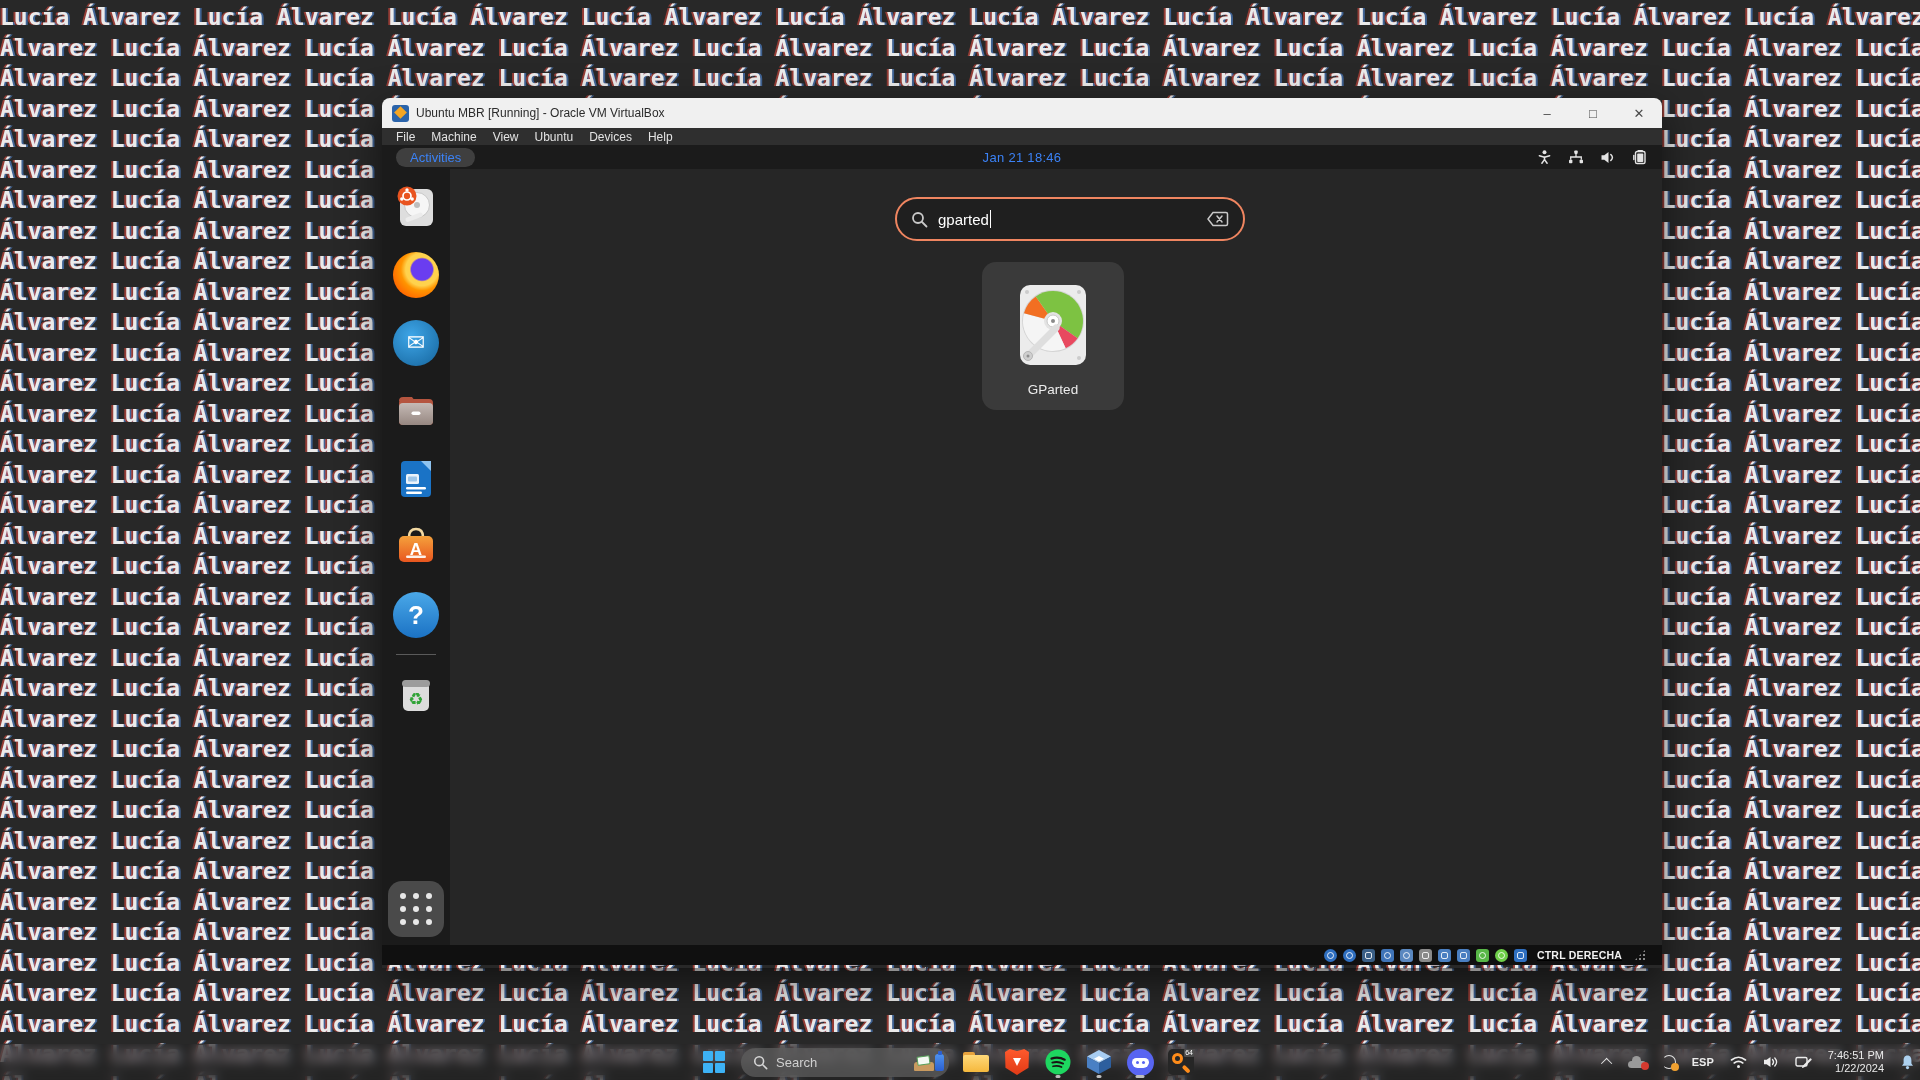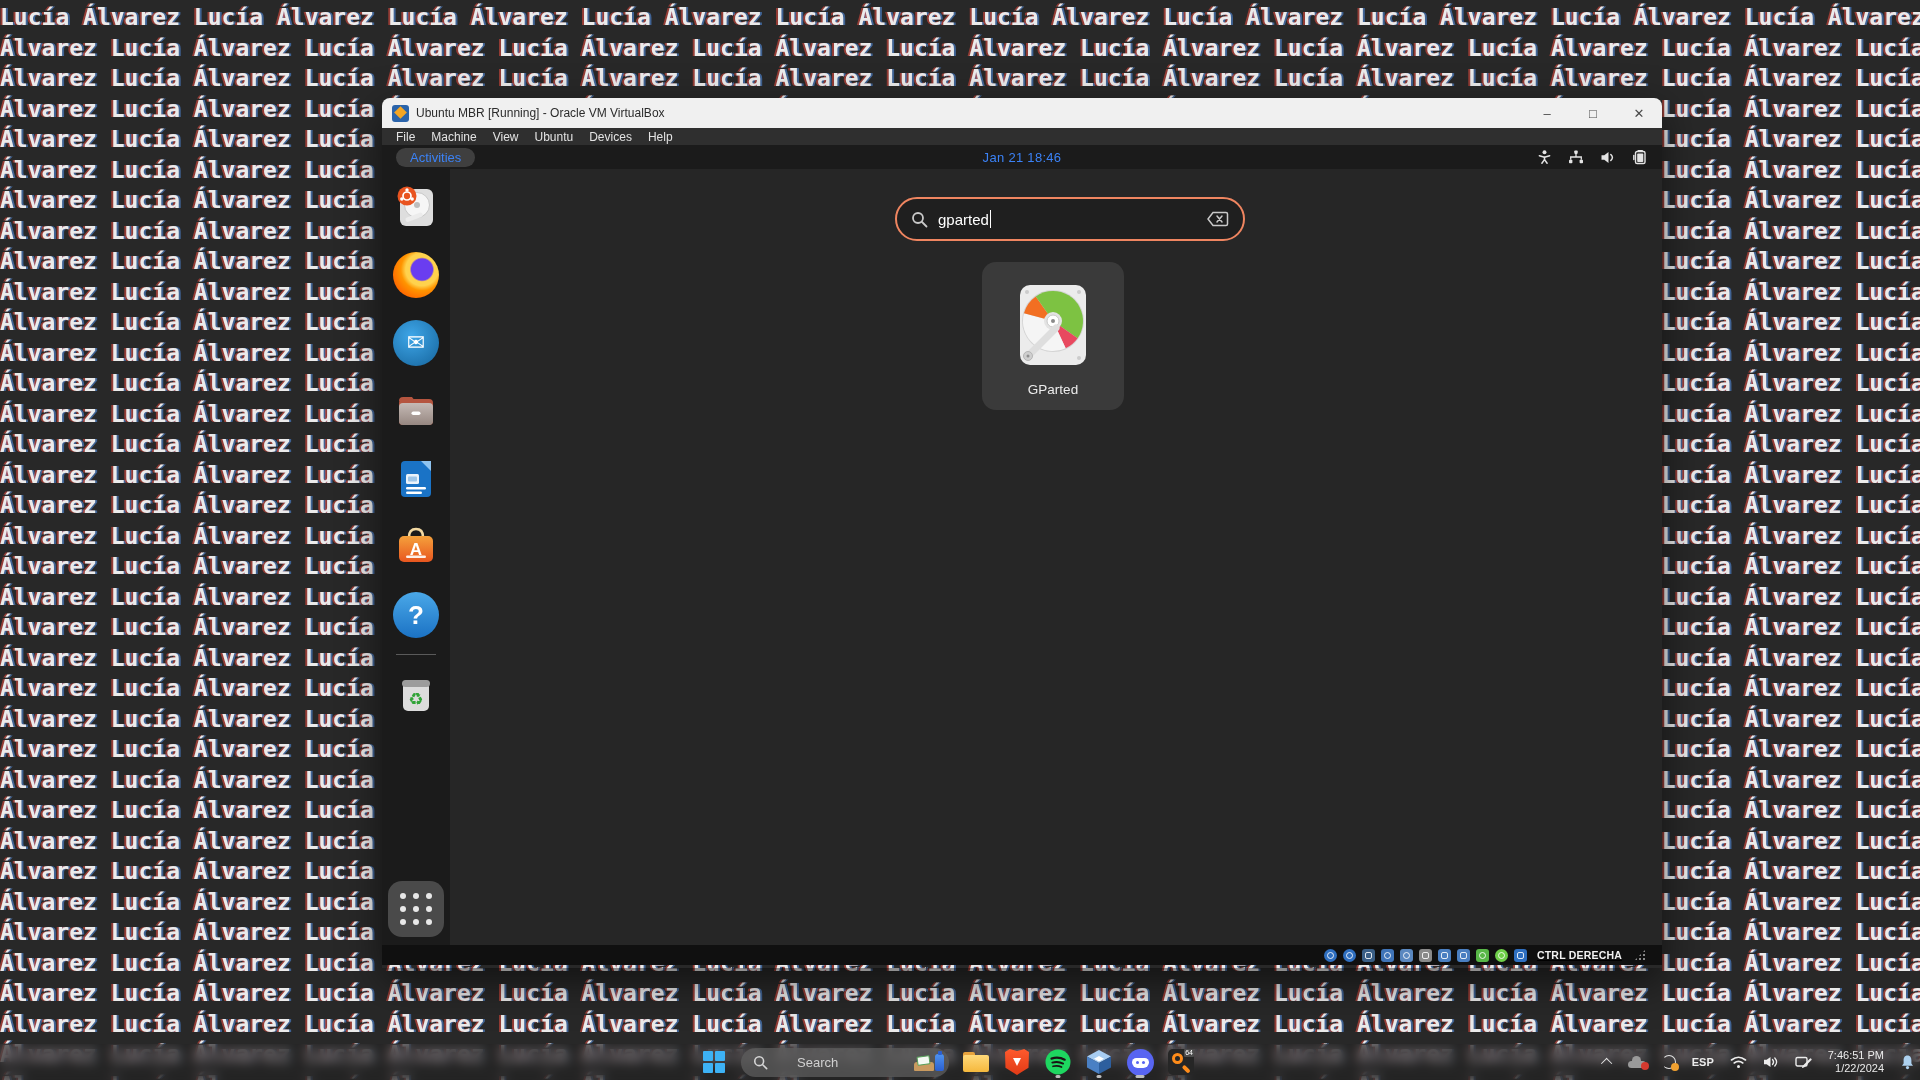--- a/index.html
+++ b/index.html
@@ -92,21 +92,21 @@
   .taskbar { position:absolute; left:0; bottom:0; width:1920px; height:36px;
              background:rgba(32,32,32,.55); backdrop-filter:blur(6px); }
   .tb-center { position:absolute; left:700px; top:0; height:36px; display:flex; align-items:center; gap:13px; }
   .tb-ico { width:28px; height:36px; display:flex; align-items:center; justify-content:center; position:relative; }
   .rundot { position:absolute; bottom:2px; left:50%; transform:translateX(-50%);
             width:5px; height:3px; border-radius:2px; background:#bdbdbd; }
   .rundot.wide { width:9px; }
   .start-ico { display:grid; grid-template-columns:10px 10px; grid-template-rows:10px 10px; gap:2px; }
   .start-ico i { background:#3db2f5; border-radius:1px; }
   .tb-search { height:29px; width:208px; border-radius:15px; background:rgba(93,93,93,.75);
-               display:flex; align-items:center; padding:0 5px 0 12px;gap:21px; }
+               display:flex; align-items:center; padding:0 5px 0 12px; }
   .tb-search-label { color:#d0d0d0; font-size:13px; margin-left:8px; }
   .tb-search-img { margin-left:auto; display:flex; align-items:flex-end; gap:1px; }
   .desk { width:20px; height:9px; background:#c99a5f; border-radius:3px 3px 1px 1px; position:relative; }
   .desk::before { content:""; position:absolute; left:3px; top:-6px; width:11px; height:7px;
                   background:#f4f9f2; border:1px solid #58a05a; border-radius:1px; transform:rotate(-8deg); }
   .bottle { width:9px; height:17px; background:linear-gradient(#4f93ef,#2b5fd0); border-radius:3px 3px 2px 2px; position:relative; }
   .bottle::before { content:""; position:absolute; top:-3px; left:2.5px; width:4px; height:4px; background:#2b5fd0; border-radius:1px; }
   .folder-ico { width:26px; height:20px; position:relative; }
   .folder-ico::before { content:""; position:absolute; top:0; left:0; width:12px; height:7px;
                         background:#e8a33d; border-radius:2px 2px 0 0; }

